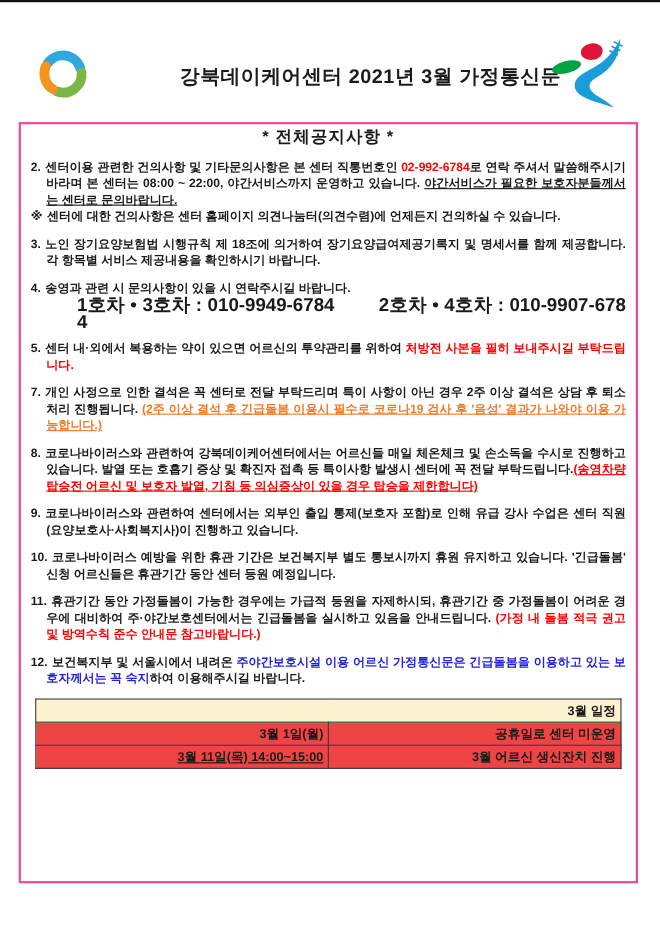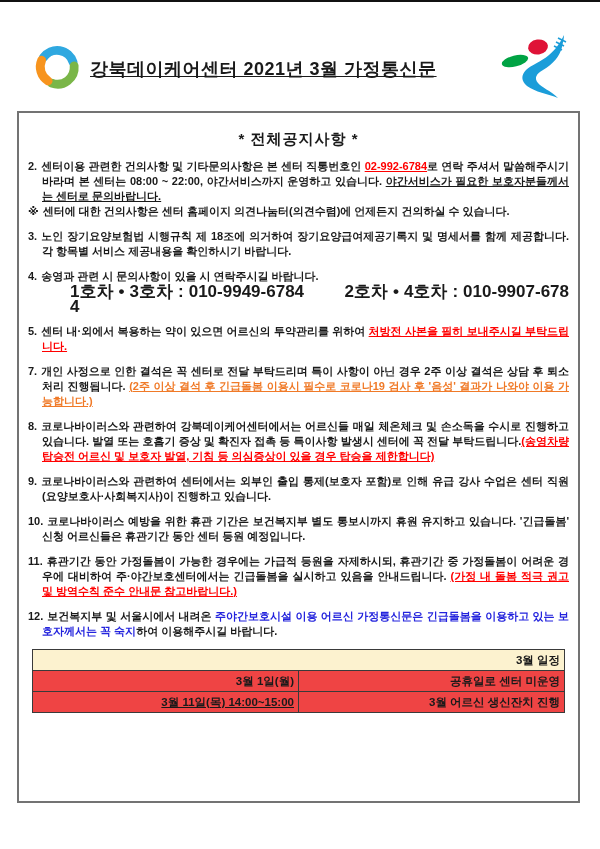--- a/index.html
+++ b/index.html
@@ -16,53 +16,52 @@
     width: 600px; height: 2px; background: #111;
   }
   
   .header {
     position: absolute; top: 30px; left: 0; width: 600px; height: 78px;
     display: flex; align-items: center;
   }
   .logo-left { position: absolute; left: 33px; top: 13px; width: 50px; height: 50px; }
   .logo-right { position: absolute; right: 20px; top: 4px; width: 80px; height: 66px; }
   .doc-title {
-    width: 100%; text-align: left;
+    width: 100%; text-align: right;
     font-size: 18px; font-weight: 800; letter-spacing: 0.5px;
     padding: 0 90px;
     white-space: nowrap;
-    text-decoration: underline;
   }
   
   .notice-box {
     position: absolute; left: 17px; top: 111px;
     width: 563px; height: 692px;
-    border: 2px solid #737373;
-    padding: 16px 9px 0 9px;
+    border: 2px solid #ec4899;
+    padding: 2px 9px 0 9px;
     overflow: hidden;
   }
   .notice-heading {
     text-align: center;
     font-size: 15px; font-weight: 800; letter-spacing: 1px;
     line-height: 20px;
     margin-bottom: 10px;
   }
   .notice {
     font-size: 11px; font-weight: 700;
     line-height: 15px;
     text-align: justify;
     word-break: break-all;
     padding-left: 14px; text-indent: -14px;
     margin-bottom: 10px;
   }
   .notice.attached { margin-top: -10px; }
   .notice.gap { margin-top: 6px; }
   .notice .marker { padding-right: 4px; }
   .seg-normal { color: var(--text, #1a1a1a); }
-  .seg-red { color: var(--accent_red, #f00); text-decoration: underline; }
+  .seg-red { color: var(--accent_red, #f00); }
   .seg-red-underline { color: var(--accent_red, #f00); text-decoration: underline; }
   .seg-orange-underline { color: var(--accent_orange, #f08030); text-decoration: underline; }
   .seg-underline { color: var(--text, #1a1a1a); text-decoration: underline; }
   .seg-blue { color: var(--accent_blue, #2222dd); }
   .subline {
     text-indent: 0; padding-left: 28px;
     white-space: pre-wrap;
     font-size: 17px;
   }
   

